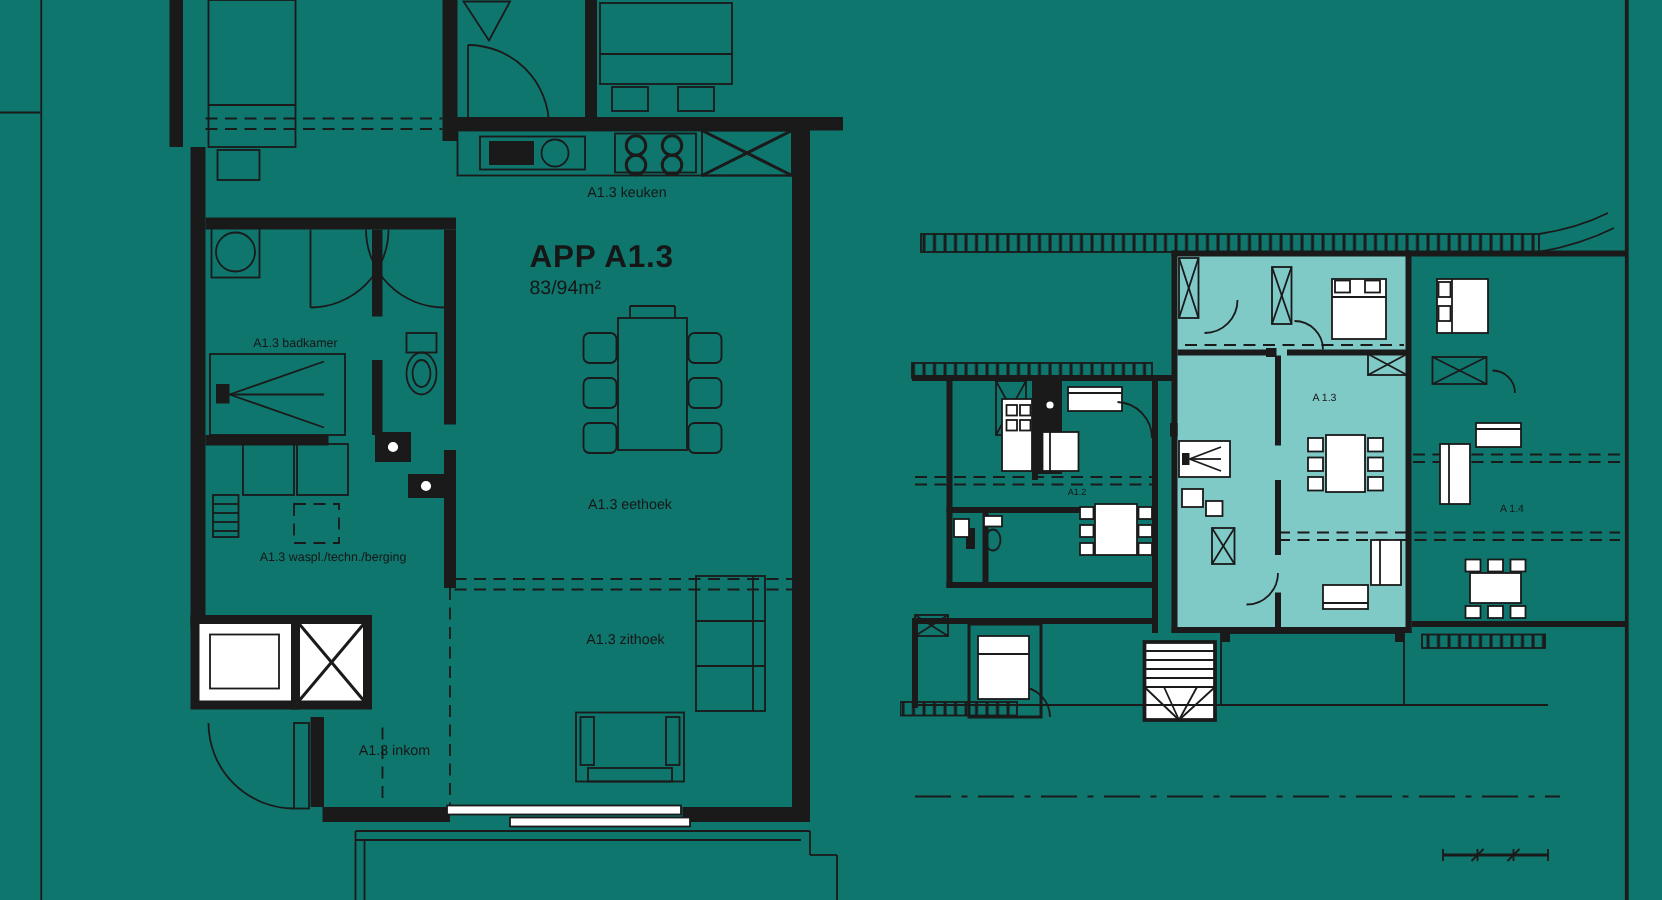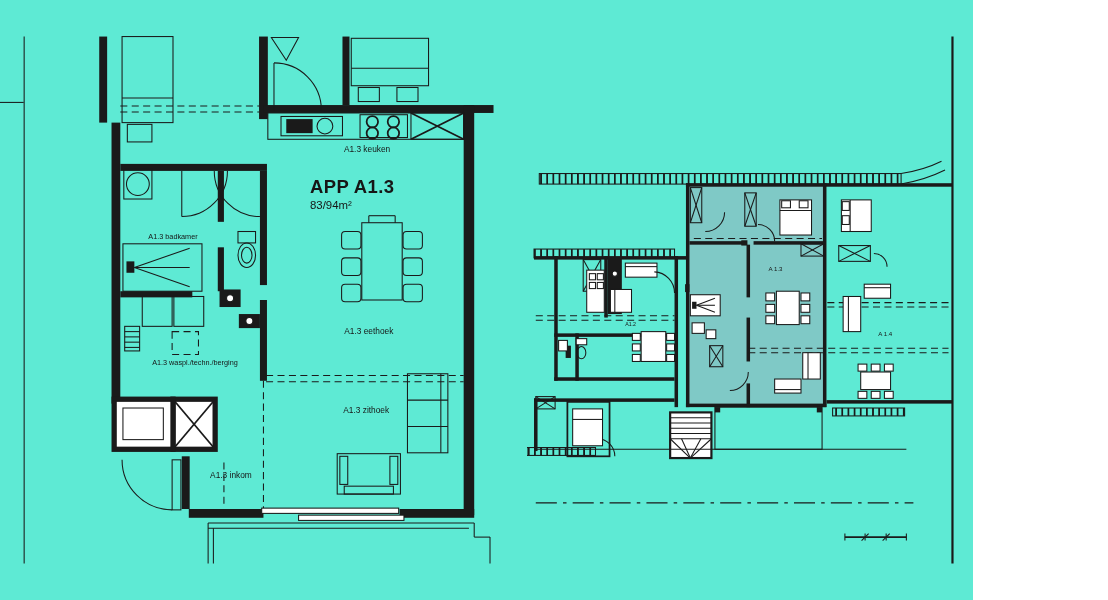--- a/index.html
+++ b/index.html
@@ -1,16 +1,16 @@
 <!DOCTYPE html>
 <html style="--hl: #7fc9c6;"><head>
 <meta charset="utf-8">
 <style>
   html,body{margin:0;padding:0;background:#fff;}
-  .page{position:relative;width:973px;height:600px;background:#5eead4;overflow:hidden;display:flex;font-family:"Liberation Sans",sans-serif;}
+  .page{position:relative;width:1108px;height:600px;background:#0f766e;overflow:hidden;display:flex;font-family:"Liberation Sans",sans-serif;}
   svg{display:block;}
   .w{fill:#1a1a1a;}
   .t{fill:none;stroke:#1a1a1a;stroke-width:1.2;}
   .t2{fill:none;stroke:#1a1a1a;stroke-width:2;}
   .wh{fill:#fff;stroke:#1a1a1a;stroke-width:1.2;}
   .d{stroke-dasharray:8 5;}
   .dd{stroke-dasharray:24 7 4 7;}
   .teal{fill:var(--hl,#7fc9c6);}
   text{font-family:"Liberation Sans",sans-serif;fill:#161616;}
   .lbl{font-size:9.5px;}

